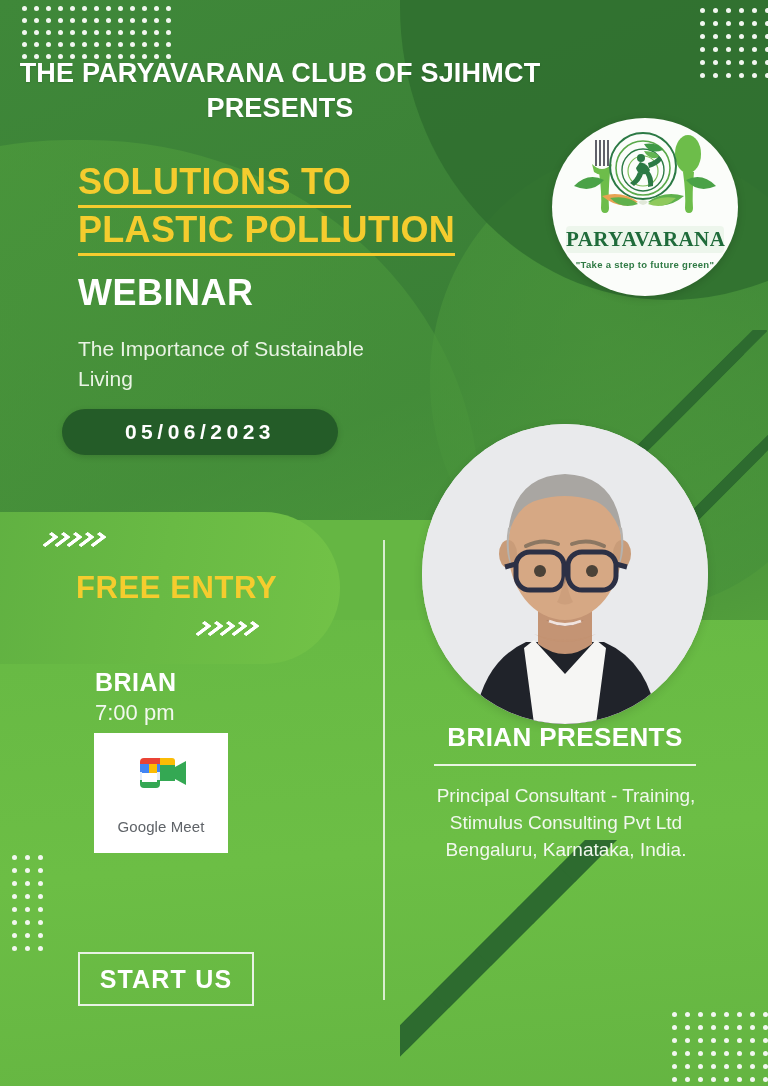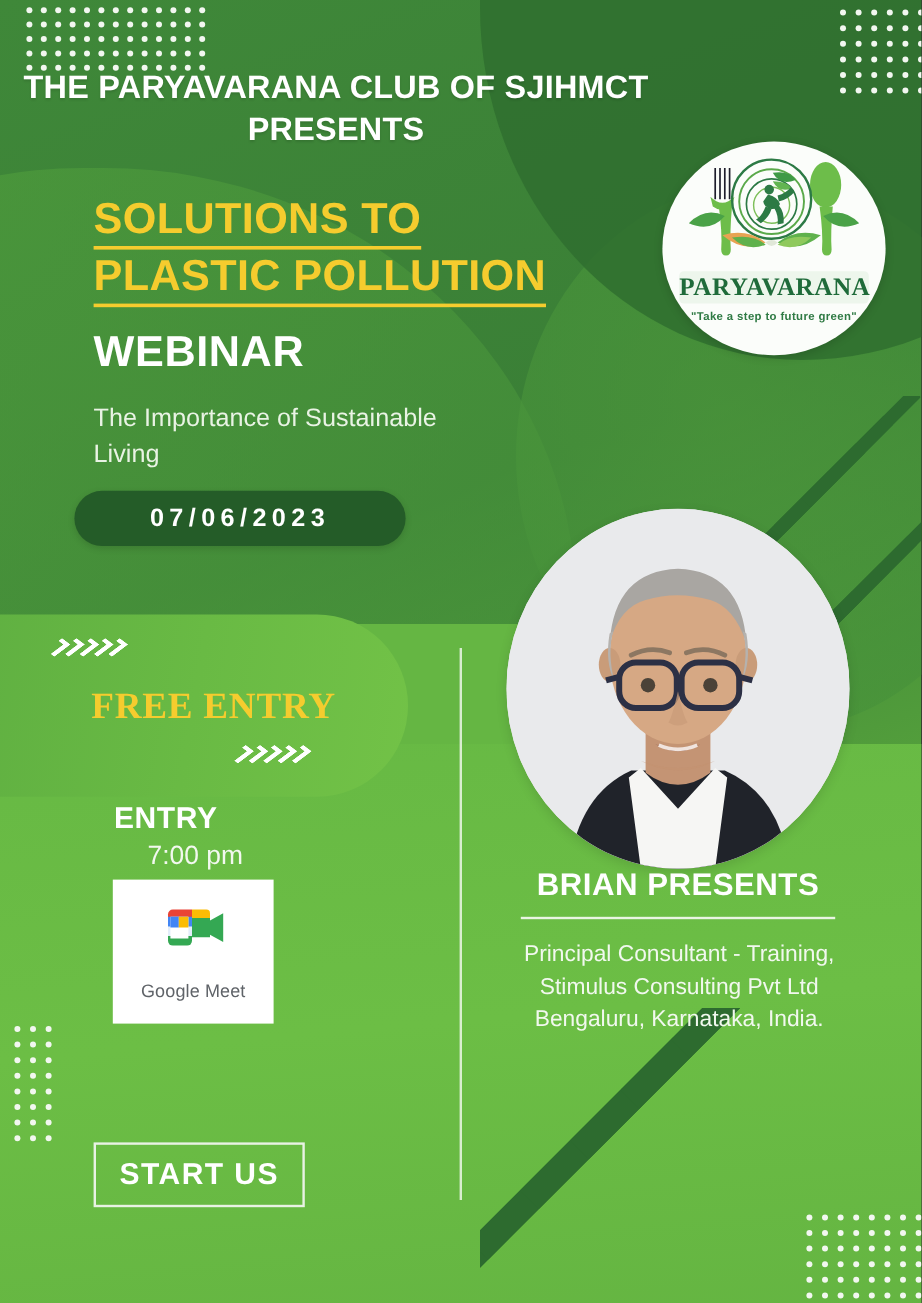--- a/index.html
+++ b/index.html
@@ -209,21 +209,20 @@
     background: linear-gradient(100deg, #5eae41 0%, #69ba44 55%, #72c247 100%);
     border-radius: 0 76px 76px 0;
   }
   #free-entry-label {
     position: absolute;
     left: 76px; top: 570px;
     font-size: 31px;
     font-weight: 800;
     letter-spacing: .6px;
     color: #f5cc2e;
-    font-family: Liberation Serif, serif;
   }
   .chev-row {
     position: absolute;
     display: flex;
     gap: 3px;
     align-items: center;
   }
   #chev-top { left: 44px; top: 531px; }
   #chev-bottom { left: 197px; top: 620px; }
   .chev {
@@ -242,21 +241,20 @@
     font-weight: 800;
     letter-spacing: .5px;
     color: #ffffff;
   }
   #start-time {
     position: absolute;
     left: 95px; top: 700px;
     font-size: 22px;
     font-weight: 400;
     color: #f2f8ef;
-    margin-left: 28px;
   }
 
   
   #meet-card {
     position: absolute;
     left: 94px; top: 733px;
     width: 134px; height: 120px;
     background: #ffffff;
     display: flex;
     flex-direction: column;
@@ -564,21 +562,21 @@
 
     <div id="presents">THE PARYAVARANA CLUB OF SJIHMCT PRESENTS</div>
 
     <div id="main-title">
       <span class="tline">SOLUTIONS TO</span>
       <span class="tline">PLASTIC POLLUTION</span>
     </div>
 
     <div id="webinar">WEBINAR</div>
     <div id="subtitle">The Importance of Sustainable Living</div>
-    <div id="date-badge">07/06/2023</div>
+    <div id="date-badge">05/06/2023</div>
 
     <div id="logo">
       <svg width="186" height="112" viewBox="0 0 186 112">
 
         <g>
           <path d="M44 22 L44 48" stroke="#1d1d2b" stroke-width="1.4" fill="none"></path>
           <path d="M48 22 L48 48" stroke="#1d1d2b" stroke-width="1.4" fill="none"></path>
           <path d="M52 22 L52 48" stroke="#1d1d2b" stroke-width="1.4" fill="none"></path>
           <path d="M56 22 L56 48" stroke="#1d1d2b" stroke-width="1.4" fill="none"></path>
           <path d="M40 46 q10 10 20 0 l-2 8 q-8 6 -16 0 z" fill="#6dbd4a"></path>
@@ -637,21 +635,21 @@
       </div>
     <div id="free-entry-label">FREE ENTRY</div>
     <div class="chev-row" id="chev-bottom">
         <span class="chev"></span>
         <span class="chev"></span>
         <span class="chev"></span>
         <span class="chev"></span>
         <span class="chev"></span>
       </div>
 
-    <div id="start-label">ENTRY</div>
+    <div id="start-label">BRIAN</div>
     <div id="start-time">7:00 pm</div>
 
     <div id="meet-card">
       <svg width="54" height="42" viewBox="0 0 54 42">
         <path d="M6 10 h20 v10 h-20 z" fill="#4285f4"></path>
         <path d="M6 20 h20 v12 h-20 z" fill="#1967d2" opacity=".12"></path>
         <path d="M26 6 h12 a3 3 0 0 1 3 3 v6 l-15 0 z" fill="#fbbc05"></path>
         <path d="M6 10 a4 4 0 0 1 4 -4 h16 l0 6 h-20 z" fill="#ea4335"></path>
         <path d="M6 28 h20 v4 a4 4 0 0 1 -4 4 h-12 a4 4 0 0 1 -4 -4 z" fill="#34a853"></path>
         <path d="M26 6 v30 l-20 0 v-4 h14 v-22 z" fill="#ffffff" opacity="0"></path>

